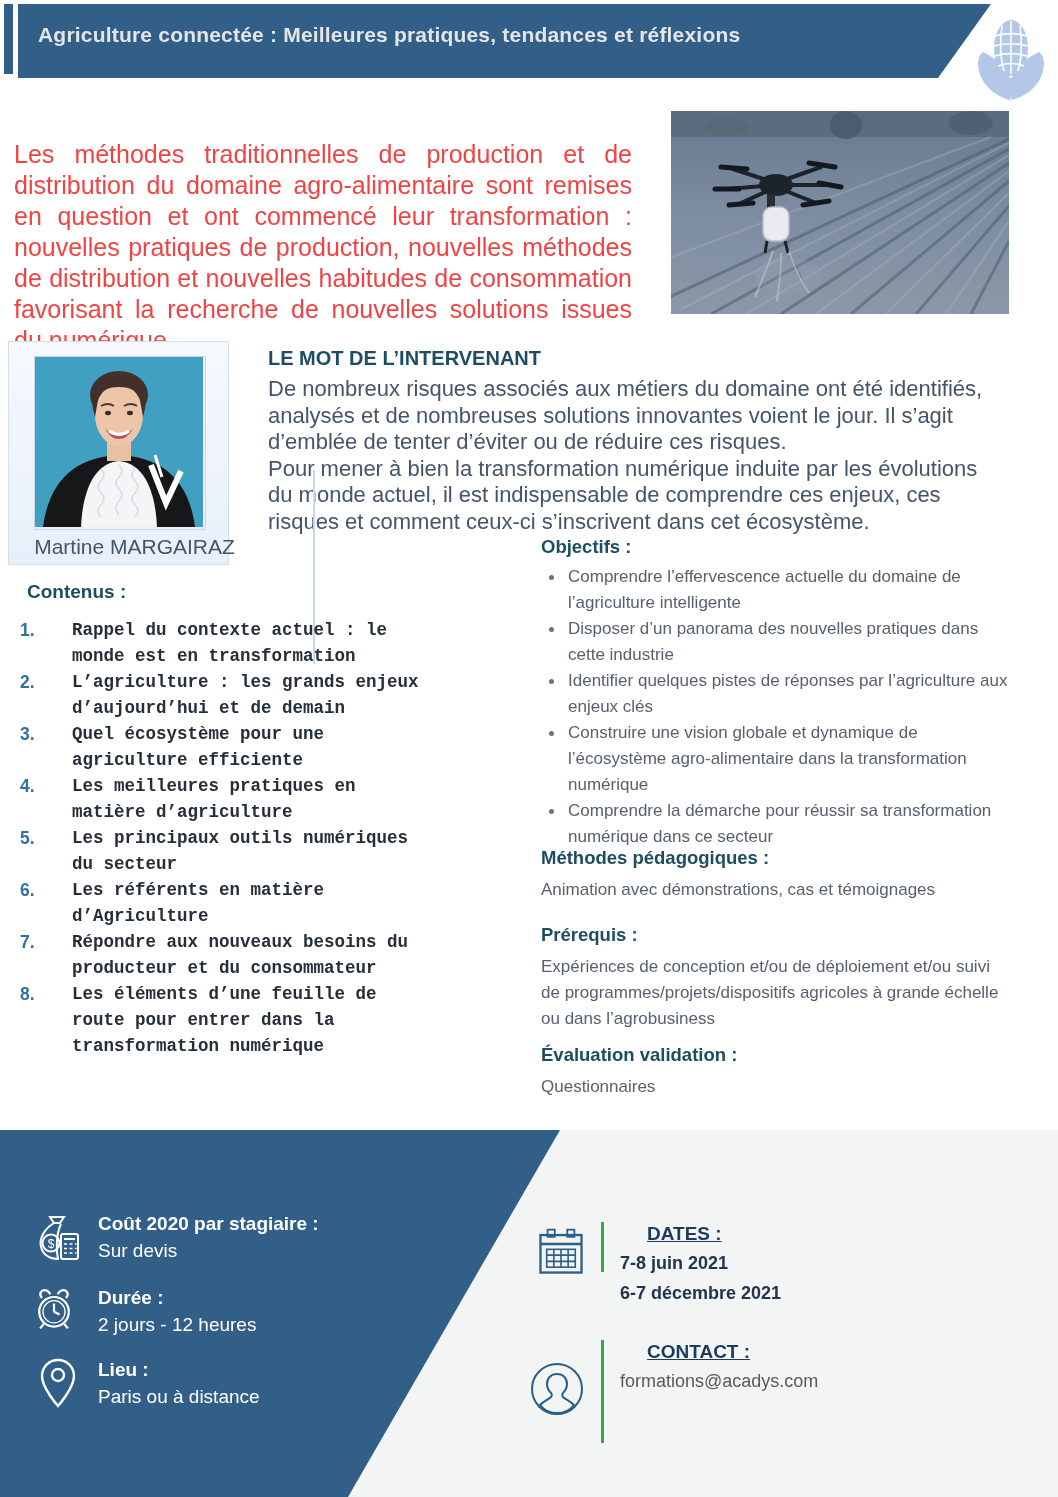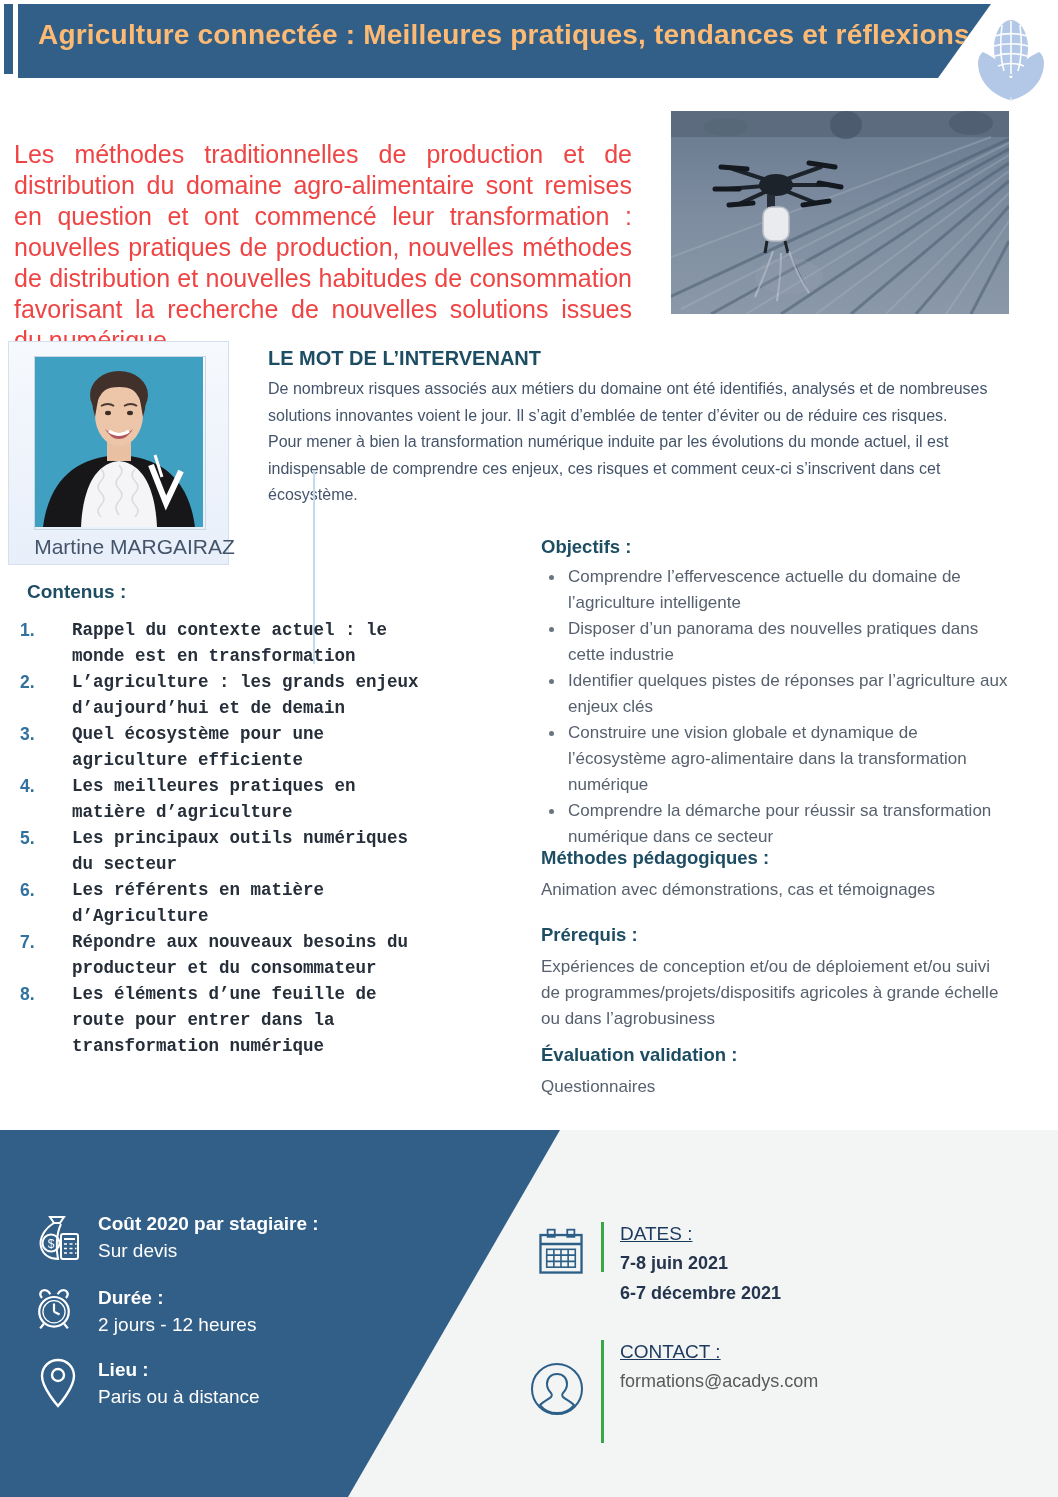--- a/index.html
+++ b/index.html
@@ -4,41 +4,41 @@
 <style>
   html,body{margin:0;padding:0;background:#ffffff;}
   .page{position:relative;width:1058px;height:1497px;background:#ffffff;overflow:hidden;
         font-family:"Liberation Sans",sans-serif;}
 
   
   .header-stripe{position:absolute;left:4px;top:4px;width:9px;height:70px;background:#325f88;}
   .header-bar{position:absolute;left:18px;top:4px;width:973px;height:74px;background:#325f88;
               clip-path:polygon(0 0,100% 0,calc(100% - 53px) 100%,0 100%);
               display:flex;align-items:center;}
-  .header-bar h1{margin:0 0 12px 20px;font-size:28px;font-weight:bold;color:#fdba74;letter-spacing:.2px;}
+  .header-bar h1{margin:0 0 12px 20px;font-size:21px;font-weight:bold;color:#e5e5e5;letter-spacing:.2px;}
   .corn-logo{position:absolute;left:975px;top:16px;}
 
   
   .intro{position:absolute;left:14px;top:114px;width:618px;font-size:25px;line-height:31px;
          color:#ef4444;text-align:justify;}
 
   
   .drone-img{position:absolute;left:671px;top:111px;width:338px;height:203px;overflow:hidden;}
 
   
   .photo-card{position:absolute;left:8px;top:341px;width:221px;height:224px;
               background:linear-gradient(180deg,#f6f9fd 0%,#e8effa 100%);
               border:1px solid #d4e0ef;box-sizing:border-box;}
   .photo-frame{position:absolute;left:25px;top:14px;width:170px;height:172px;border:1px solid #c9d6e4;}
   .photo-caption{position:absolute;left:0;top:193px;width:100%;text-align:center;
                  font-size:21px;color:#44546a;padding-left:16px;}
 
   .speaker{position:absolute;left:268px;top:347px;width:735px;}
   .speaker h2{margin:0 0 6px 0;font-size:20px;font-weight:bold;color:#1d4d63;}
-  .speaker p{margin:0;font-size:16px;line-height:26.5px;color:#44546a;}
+  .speaker p{margin:0;font-size:22px;line-height:26.5px;color:#44546a;}
 
   .divider-line{position:absolute;left:313px;top:470px;width:2px;height:194px;background:#c4d9ec;}
 
   
   .contents{position:absolute;left:20px;top:581px;width:452px;}
   .contents h3{margin:0 0 14px 7px;font-size:19px;font-weight:bold;color:#1d4d63;}
   .contents ol{margin:0;padding:0;list-style:none;}
   .contents li{display:flex;font-size:17.5px;line-height:26px;font-weight:bold;color:#252e39;}
   .contents li .num{flex:0 0 52px;color:#31719f;}
   .contents li .txt{width:360px;font-family:Liberation Mono, monospace;}
@@ -58,22 +58,22 @@
   
   .footer{position:absolute;left:0;top:1130px;width:1058px;height:367px;background:#f3f4f4;}
   .footer-blue{position:absolute;inset:0;background:#325f88;
                clip-path:polygon(0 0,560px 0,348px 100%,0 100%);}
   .f-item{position:absolute;color:#ffffff;}
   .f-item .lab{font-size:19px;font-weight:bold;line-height:27px;}
   .f-item .val{font-size:19px;line-height:27px;}
   .f-icon{position:absolute;}
   .green-line{position:absolute;width:3px;background:#3aa648;}
   .dates-block{position:absolute;left:620px;top:90px;}
-  .dates-block .lab, .contact-block .lab{font-size:19px;font-weight:normal;color:#1c3a5e;
-        text-decoration:underline;line-height:28px;}
+  .dates-block .lab, .contact-block .lab{font-size:19px;font-weight:bold;color:#1c3a5e;
+        text-decoration:underline;line-height:28px;margin-left:27px;}
   .dates-block .val{font-size:18px;font-weight:bold;color:#24344d;line-height:30px;}
   .contact-block{position:absolute;left:620px;top:208px;}
   .contact-block .val{font-size:18px;color:#595959;line-height:30px;text-decoration:none;}
 </style>
 </head>
 <body>
 
 <div class="page">
 
   <div class="header-stripe"></div>

